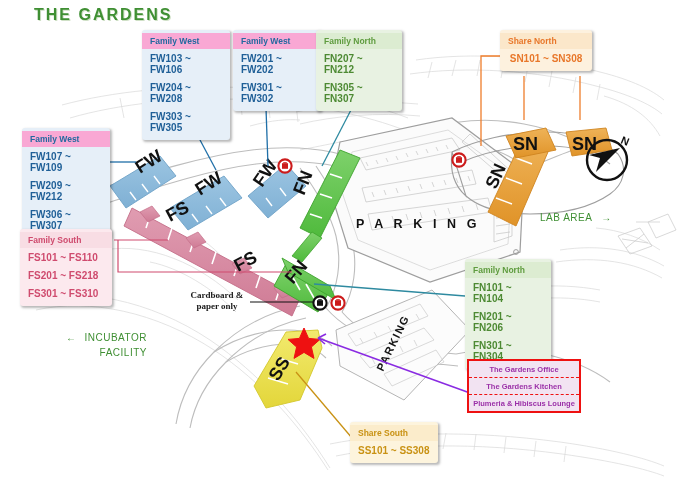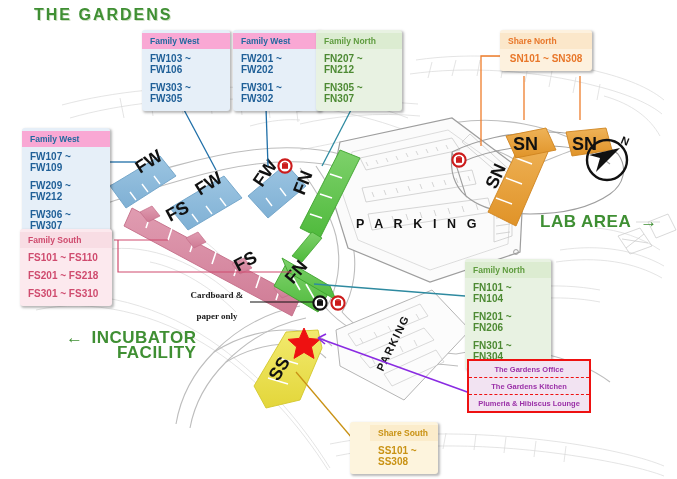--- a/index.html
+++ b/index.html
@@ -38,21 +38,21 @@
   .bx-yellow .hd{color:#c99214;background:#fbeccb;}
   .bx-yellow .rw{color:#c99214;}
 
   
   .amen{border:2px solid #ee1111;background:#f2e3f2;box-sizing:border-box;}
   .amen .ar{font-size:7.5px;font-weight:bold;color:#9b31a8;text-align:center;
             padding:3.5px 2px;border-bottom:1px dashed #ee1111;}
   .amen .ar:last-child{border-bottom:none;}
 
   
-  .arealbl{font-size:17px;font-weight:bold;color:#3f8f33;letter-spacing:.5px;}
+  .arealbl{font-size:10px;font-weight:normal;color:#3f8f33;letter-spacing:.5px;}
   .cbd{font-size:9px;font-weight:bold;color:#1a1a1a;line-height:11px;
        text-align:center;font-family:"Liberation Serif","DejaVu Serif",serif;}
 
   svg{display:block;}
   .bt{font-weight:bold;font-family:"Liberation Sans","DejaVu Sans",sans-serif;}
 </style>
 </head>
 <body>
 
 <svg id="map" viewBox="0 0 677 479">
@@ -320,20 +320,21 @@
 <div class="ov box bx-blue" style="left:22px;top:128px;width:88px;">
   <div class="hd">Family West</div>
   <div class="rw">FW107 ~ FW109</div>
   <div class="rw">FW209 ~ FW212</div>
   <div class="rw">FW306 ~ FW307</div>
 </div>
 
 <div class="ov box bx-blue" style="left:142px;top:30px;width:88px;">
   <div class="hd">Family West</div>
   <div class="rw">FW103 ~ FW106</div>
+  <div class="rw">FW204 ~ FW208</div>
   <div class="rw">FW303 ~ FW305</div>
 </div>
 
 <div class="ov box bx-blue" style="left:233px;top:30px;width:88px;">
   <div class="hd">Family West</div>
   <div class="rw">FW201 ~ FW202</div>
   <div class="rw">FW301 ~ FW302</div>
 </div>
 
 <div class="ov box bx-green" style="left:316px;top:30px;width:86px;">
@@ -354,40 +355,40 @@
   <div class="rw">FS301 ~ FS310</div>
 </div>
 
 <div class="ov box bx-green" style="left:465px;top:259px;width:86px;">
   <div class="hd">Family North</div>
   <div class="rw">FN101 ~ FN104</div>
   <div class="rw">FN201 ~ FN206</div>
   <div class="rw">FN301 ~ FN304</div>
 </div>
 
-<div class="ov box bx-yellow" style="left:350px;top:422px;width:88px;padding-left:20px;">
+<div class="ov box bx-yellow" style="left:350px;top:422px;width:88px;">
   <div class="hd">Share South</div>
   <div class="rw">SS101 ~ SS308</div>
 </div>
 
-<div class="ov amen" style="left:467px;top:359px;width:124px;">
+<div class="ov amen" style="left:467px;top:359px;width:114px;">
   <div class="ar">The Gardens Office</div>
   <div class="ar">The Gardens Kitchen</div>
   <div class="ar">Plumeria &amp; Hibiscus Lounge</div>
 </div>
 
 <div class="ov" style="left:540px;top:212px;display:flex;align-items:center;gap:9px;">
   <span class="arealbl">LAB AREA</span>
   <span class="arealbl">→</span>
 </div>
 
 <div class="ov" style="left:66px;top:330px;display:flex;align-items:flex-start;gap:8px;">
   <span class="arealbl" style="line-height:15px;">←</span>
   <span style="display:block;line-height:15px;">
     <span class="arealbl" style="display:block;">INCUBATOR</span>
     <span class="arealbl" style="display:block;text-align:right;">FACILITY</span>
   </span>
 </div>
 
 <div class="ov cbd" style="left:182px;top:290px;width:70px;">
   <span style="display:block;">Cardboard &amp;</span>
-  <span style="display:block;margin-top:10px;">paper only</span>
+  <span style="display:block;">paper only</span>
 </div>
 
 </body></html>

